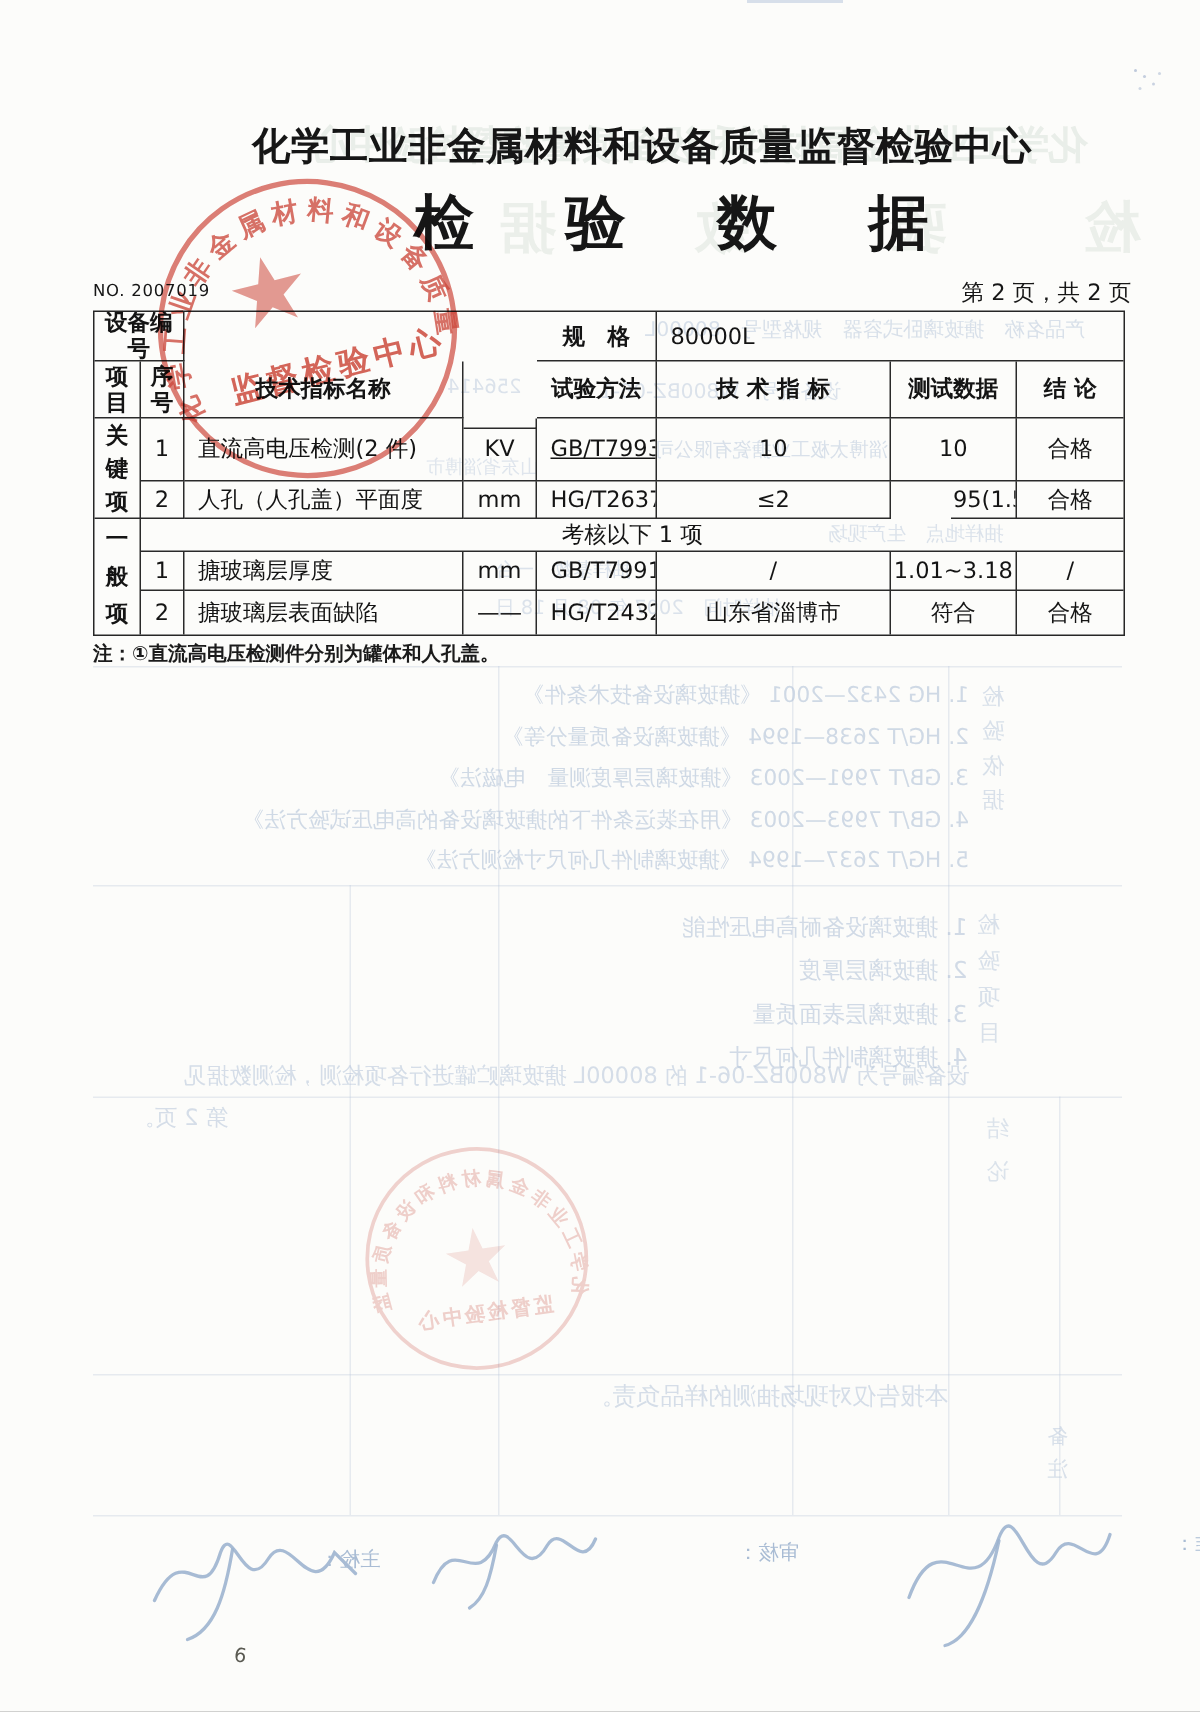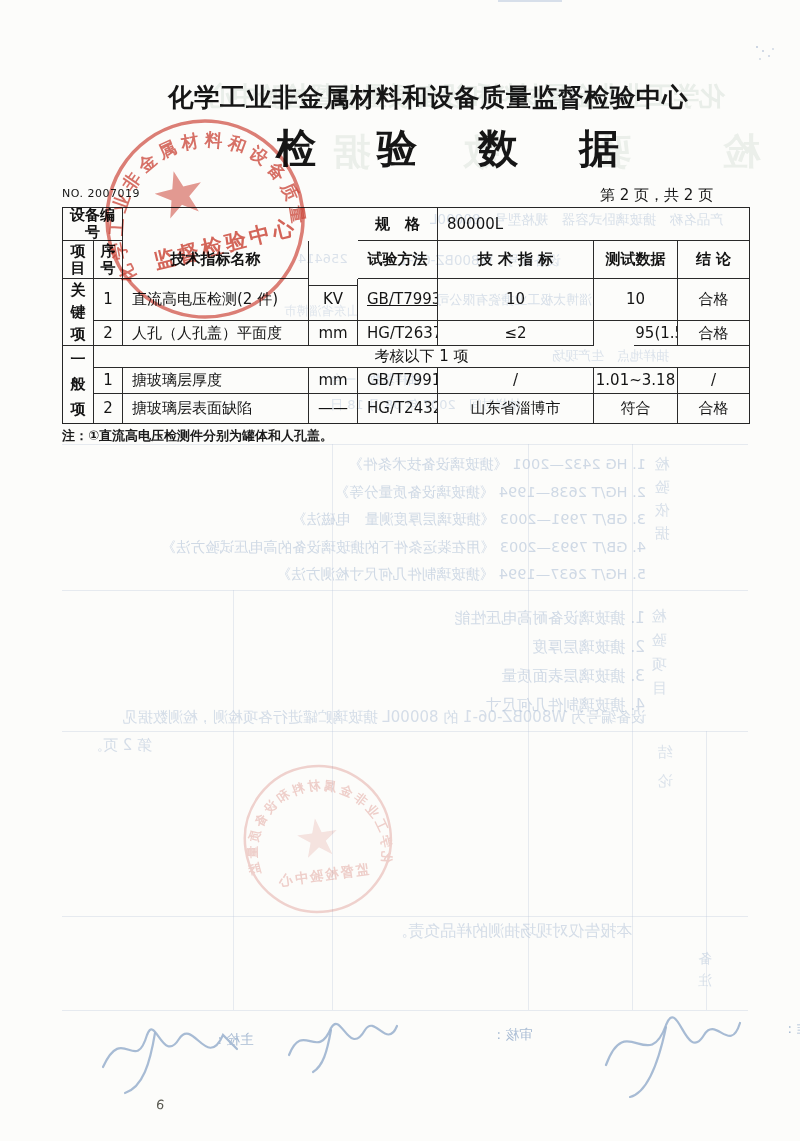--- a/index.html
+++ b/index.html
@@ -4,21 +4,21 @@
 <style>
   html,body{margin:0;padding:0;}
   body{font-family:"DejaVu Sans","Liberation Sans",sans-serif;background:#888;}
   #paper{position:relative;width:800px;height:1141px;background:#fcfcfa;overflow:hidden;margin:0 auto;}
   .abs{position:absolute;}
   
   #content{position:absolute;inset:0;z-index:2;color:#161616;}
   .org-title{left:168px;top:80px;font-size:25.5px;font-weight:bold;white-space:nowrap;letter-spacing:0.5px;}
   .doc-title{left:276px;top:121px;font-size:40px;font-weight:bold;white-space:nowrap;letter-spacing:61px;}
   .doc-no{left:62px;top:187px;font-size:11px;letter-spacing:.5px;}
-  .page-info{left:600px;top:186px;font-size:15px;white-space:nowrap;}
+  .page-info{left:641px;top:186px;font-size:15px;white-space:nowrap;}
   
   .tbl{position:absolute;left:62px;top:207px;display:grid;
        grid-template-columns:31px 29px 186px 49px 80px 156px 84px 71px;
        grid-template-rows:33px 38px 42px 25px 22px 26px 29px;
        border:1.6px solid #262626;background:transparent;}
   .c{border-right:1.3px solid #2a2a2a;border-bottom:1.3px solid #2a2a2a;
      display:flex;align-items:center;justify-content:center;text-align:center;
      font-size:15px;line-height:17px;color:#141414;overflow:hidden;}
   .nbr{border-right:none;}
   .nbb{border-bottom:none;}

